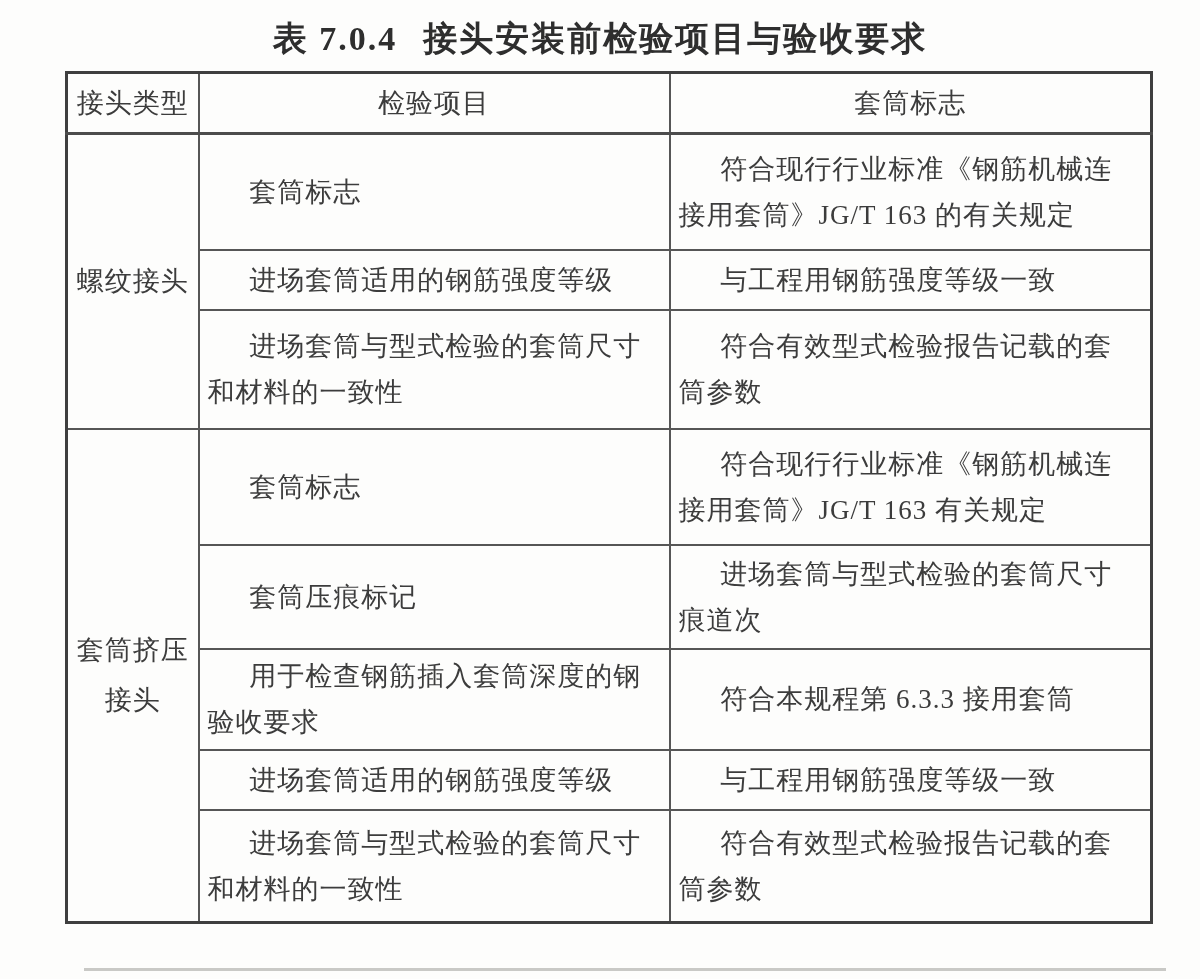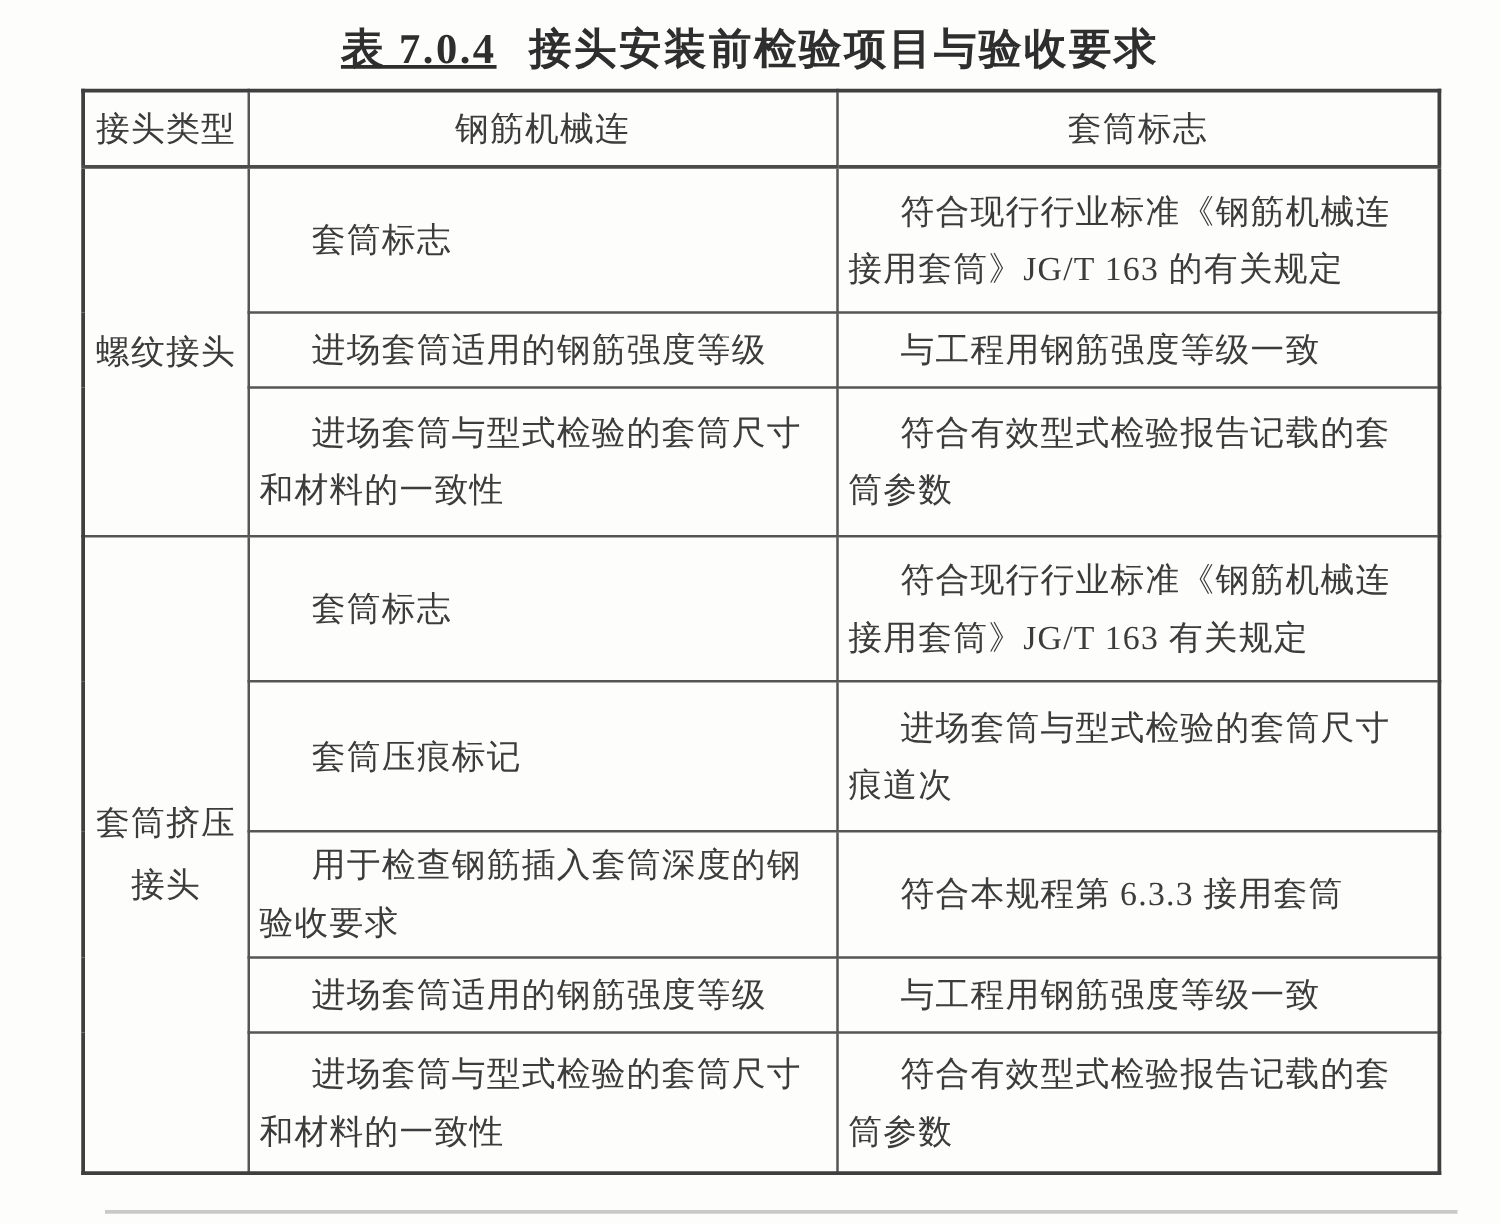--- a/index.html
+++ b/index.html
@@ -23,21 +23,21 @@
     top: 16px;
     left: 0;
     width: 1200px;
     text-align: center;
     font-size: 34px;
     font-weight: bold;
     color: #2e2e2e;
     letter-spacing: 2px;
     white-space: nowrap;
   }
-  .doc-title .t-num { margin-right: 26px; text-decoration: underline; }
+  .doc-title .t-num { margin-right: 26px; }
   table.inspection {
     position: absolute;
     left: 65px;
     top: 71px;
     width: 1085px;
     border-collapse: collapse;
     table-layout: fixed;
     font-size: 27px;
     letter-spacing: 1px;
     color: #3c3c3c;
@@ -51,21 +51,21 @@
   table.inspection { border: 3px solid #3f3f3f; }
   table.inspection tr.hdr th { border-bottom: 3px solid #4c4c4c; }
   .col-type { width: 132px; }
   .col-item { width: 471px; }
   .col-req  { width: 482px; }
   tr.h-head { height: 61px; }
   tr.r1 { height: 116px; }
   tr.r2 { height: 60px; }
   tr.r3 { height: 119px; }
   tr.r4 { height: 116px; }
-  tr.r5 { height: 120px; }
+  tr.r5 { height: 104px; }
   tr.r6 { height: 101px; }
   tr.r7 { height: 60px; }
   tr.r8 { height: 113px; }
   th.hcell { text-align: center; font-size: 27px; }
   td.type-cell {
     text-align: center;
     font-size: 27px;
   }
   td.type-cell .ln {
     line-height: 50px;
@@ -100,21 +100,21 @@
   <table class="inspection">
     <colgroup>
       <col class="col-type">
       <col class="col-item">
       <col class="col-req">
     </colgroup>
 
     <tbody>
         <tr class="hdr h-head">
       <th class="hcell">接头类型</th>
-      <th class="hcell">钢筋机械连</th>
+      <th class="hcell">检验项目</th>
       <th class="hcell">套筒标志</th>
     </tr>
 
     <tr class="r1">
       <td class="type-cell" rowspan="3">
         <div class="ln">螺纹接头</div>
       </td>
       <td class="text-cell">
         <div class="ln">套筒标志</div>
       </td>

